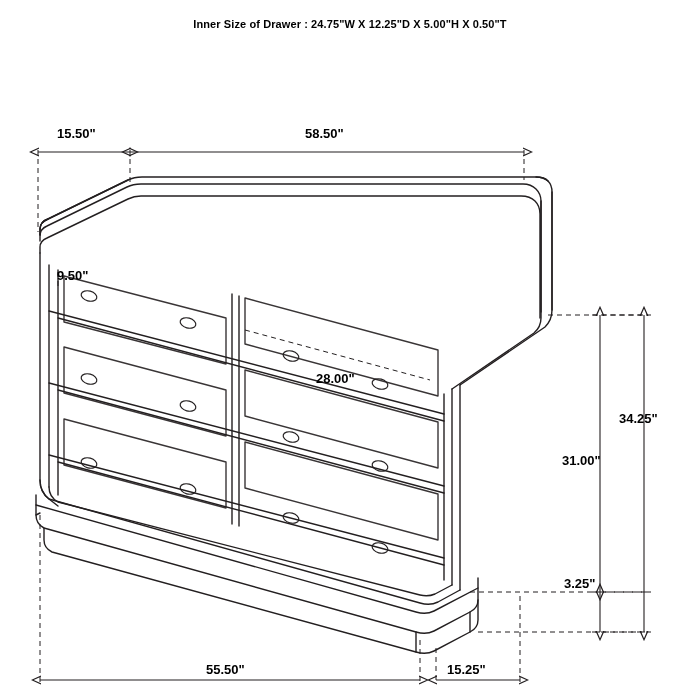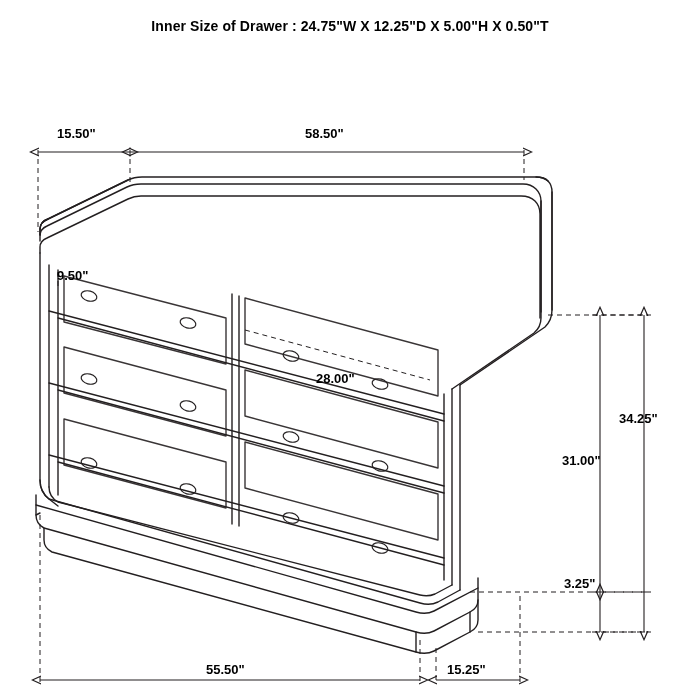--- a/index.html
+++ b/index.html
@@ -19,21 +19,21 @@
     position: relative;
     width: 700px;
     height: 700px;
   }
   .title {
     position: absolute;
     top: 18px;
     left: 0;
     width: 700px;
     text-align: center;
-    font-size: 14px;
+    font-size: 11px;
     font-weight: bold;
     letter-spacing: 0.1px;
   }
   svg.drawing {
     position: absolute;
     left: 0;
     top: 0;
     width: 700px;
     height: 700px;
   }

